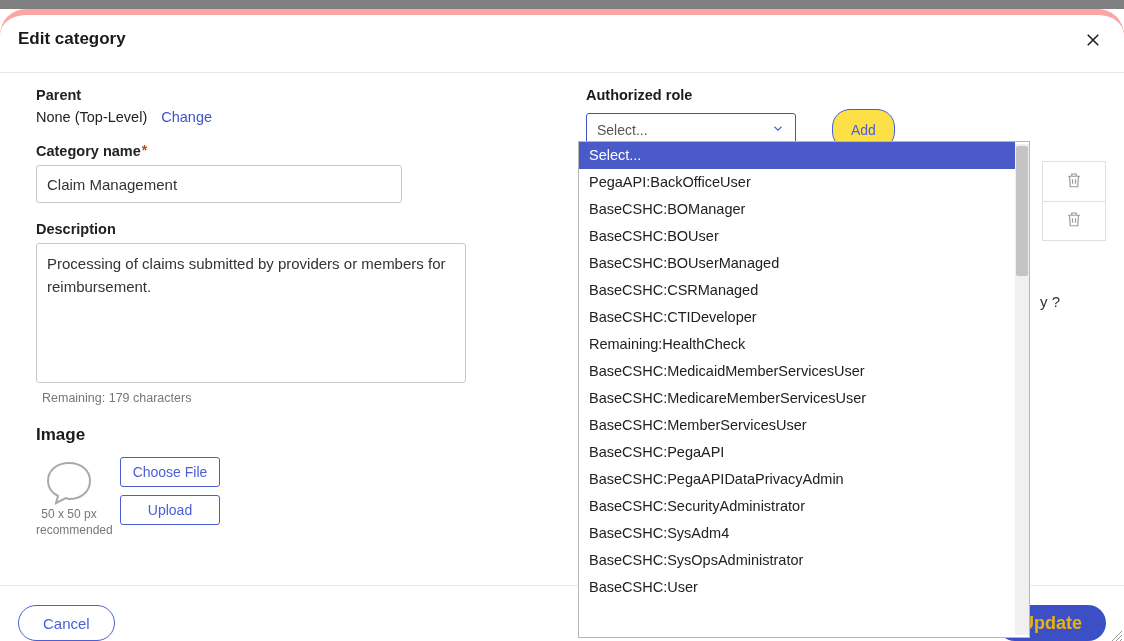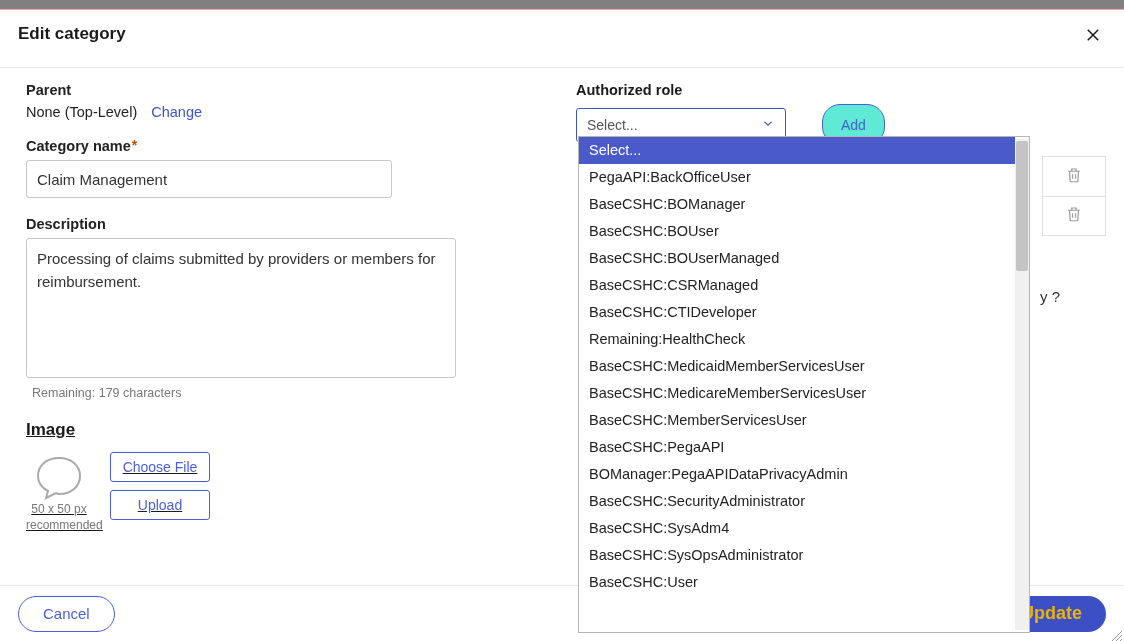--- a/index.html
+++ b/index.html
@@ -1,73 +1,73 @@
 <!DOCTYPE html>
 <html><head>
 <meta charset="utf-8">
 <style>
   * { box-sizing: border-box; margin: 0; padding: 0; font-family: "Segoe UI", Arial, sans-serif; }
   html, body { width: 1124px; height: 641px; background: #fff; overflow: hidden; color: #1a1a1a; }
   .top-band { height: 9px; background: #808080; }
-  .modal { position: relative; height: calc(641px - 9px); border-top: 1px solid #fca5a5; }
+  .modal { position: relative; height: calc(641px - 9px); border-top: 6px solid #fca5a5; border-radius: 26px; }
   .modal-header { padding: 14px 18px 18px; display:flex; justify-content:space-between; align-items:flex-start; }
   .modal-title { font-size: 17px; font-weight: 700; }
   .close-btn { cursor:pointer; line-height:1; padding:2px 4px; }
   .close-btn svg { width:18px; height:18px; stroke:#1a1a1a; }
   .divider { height:1px; background:#e8e8e8; }
-  .body { display:flex; padding: 14px 26px 0; gap: 0; position:relative; }
+  .body { display:flex; padding: 14px 36px 0; gap: 0; position:relative; }
   .col-left { width: 540px; }
   .col-right { flex:1; position:relative; padding-left:10px; }
 
   .fld-label { font-size:14.5px; font-weight:700; color:#222; margin-bottom:6px; display:block; }
   .req::after { content:"*"; color:#c24a00; font-size:14px; margin-left:1px; position:relative; top:-1px; }
   .parent-row { font-size:14.5px; margin-bottom:18px; }
   .parent-val { color:#222; }
   .link { color:#3b55cc; cursor:pointer; margin-left:10px; }
 
   .text-input { width: 366px; height: 38px; border:1px solid #c8c8c8; border-radius:3px; padding:0 10px; font-size:15px; color:#333; outline:none; }
   .textarea { width: 430px; height: 140px; border:1px solid #c8c8c8; border-radius:3px; padding:8px 10px; font-size:15px; color:#333; resize:none; outline:none; line-height:1.55; }
   .helper { font-size:12.5px; color:#777; margin:4px 0 0 6px; }
   .field-block { margin-bottom: 18px; }
 
-  .image-section { margin-top: 20px; text-decoration: underline; }
+  .image-section { margin-top: 20px; }
   .image-heading { font-size:17px; font-weight:700; margin-bottom:12px; }
   .image-row { display:flex; gap:18px; align-items:flex-start; }
   .img-placeholder { width:54px; height:50px; }
   .img-placeholder svg { width:54px; height:50px; stroke:#aaa; fill:none; stroke-width:2; }
   .img-hint { font-size:12px; color:#777; text-align:center; width:66px; line-height:1.3;}
   .img-col { display:flex; flex-direction:column; align-items:center; }
   .btn-outline { border:1px solid #4a5fd6; color:#4a5fd6; background:#fff; border-radius:3px; height:30px; min-width:90px; font-size:14px; cursor:pointer; }
   .btn-stack { display:flex; flex-direction:column; gap:8px; }
   .btn-stack .btn-outline { width:100px; }
 
   
   .role-label { font-size:14.5px; font-weight:700; margin-bottom:6px; }
   .role-row { display:flex; align-items:center; gap:36px; }
   .select-box { position:relative; width:210px; height:34px; border:1px solid #3f53c5; border-radius:3px; background:#fff; display:flex; align-items:center; padding:0 10px; font-size:14px; color:#555; cursor:pointer; }
   .select-box .caret { position:absolute; right:10px; top:50%; transform:translateY(-50%);}
   .select-box .caret svg { width:14px; height:14px; stroke:#4a5fd6; }
-  .btn-pill { border:1px solid #4a5fd6; color:#4a5fd6; background:#5eead4; border-radius:18px; height:41px; padding:0 18px; font-size:14px; cursor:pointer; }
+  .btn-pill { border:1px solid #4a5fd6; color:#4a5fd6; background:#fde047; border-radius:18px; height:41px; padding:0 18px; font-size:14px; cursor:pointer; }
 
   .dropdown { position:absolute; top:126px; left:10px; width:452px; height:497px; background:#fff; border:1px solid #b6b6b6; border-radius:0; box-shadow:none; overflow:hidden; z-index:50; }
   .dropdown-inner { position:absolute; left:0; top:0; right:14px; bottom:0; overflow:hidden;}
   .dd-item { height:27px; line-height:27px; padding:0 10px; font-size:14.5px; color:#222; white-space:nowrap; cursor:pointer; }
   .dd-item.selected { background:#4a5bc9; color:#fff; }
   .dd-scrollbar { position:absolute; right:0; top:2px; width:14px; bottom:2px; background:#f0f0f0; }
   .dd-scrollthumb { position:absolute; right:1px; top:2px; width:12px; height:130px; background:#c4c4c4; border-radius:2px; }
 
   
   .ghost-list { position:absolute; right:18px; top:146px; width:64px; }
   .ghost-item { height:40px; border:1px solid #e0e0e0; border-bottom:none; display:flex; align-items:center; justify-content:center;}
   .ghost-item:last-child { border-bottom:1px solid #e0e0e0;}
   .trash svg { width:18px; height:18px; stroke:#9a9a9a; fill:none; stroke-width:1.6;}
   .ghost-text { position:absolute; right:64px; top:278px; font-size:15px; color:#333; }
 
   
-  .footer { position:absolute; bottom:0; left:0; right:0; height:56px; border-top:1px solid #e8e8e8; display:flex; align-items:center; justify-content:space-between; padding:0 18px; background:#fff;}
+  .footer { position:absolute; bottom:0; left:0; right:0; height:56px; border-top:1px solid #e8e8e8; display:flex; align-items:flex-end; justify-content:space-between; padding:0 18px; background:#fff;}
   .btn-cancel { border:1px solid #4a5fd6; color:#4a5fd6; background:#fff; border-radius:20px; height:36px; padding:0 24px; font-size:15px; cursor:pointer; }
   .btn-primary { border:none; background:#3d4fc4; color:#eab308; border-radius:20px; height:36px; padding:0 24px; font-size:18px; font-weight:600; cursor:pointer; }
 
   .resize-handle { position:absolute; right:2px; bottom:2px; width:12px; height:12px; }
   .resize-handle svg { width:12px; height:12px; }
 </style>
 </head>
 <body>
 
 <div class="top-band"></div>
@@ -162,21 +162,21 @@
         <div class="dd-item">BaseCSHC:BOManager</div>
         <div class="dd-item">BaseCSHC:BOUser</div>
         <div class="dd-item">BaseCSHC:BOUserManaged</div>
         <div class="dd-item">BaseCSHC:CSRManaged</div>
         <div class="dd-item">BaseCSHC:CTIDeveloper</div>
         <div class="dd-item">Remaining:HealthCheck</div>
         <div class="dd-item">BaseCSHC:MedicaidMemberServicesUser</div>
         <div class="dd-item">BaseCSHC:MedicareMemberServicesUser</div>
         <div class="dd-item">BaseCSHC:MemberServicesUser</div>
         <div class="dd-item">BaseCSHC:PegaAPI</div>
-        <div class="dd-item">BOManager:PegaAPIDataPrivacyAdmin</div>
+        <div class="dd-item">BaseCSHC:PegaAPIDataPrivacyAdmin</div>
         <div class="dd-item">BaseCSHC:SecurityAdministrator</div>
         <div class="dd-item">BaseCSHC:SysAdm4</div>
         <div class="dd-item">BaseCSHC:SysOpsAdministrator</div>
         <div class="dd-item">BaseCSHC:User</div>
       </div>
     <div class="dd-scrollbar">
       <div class="dd-scrollthumb"></div>
     </div>
   </div>
 

